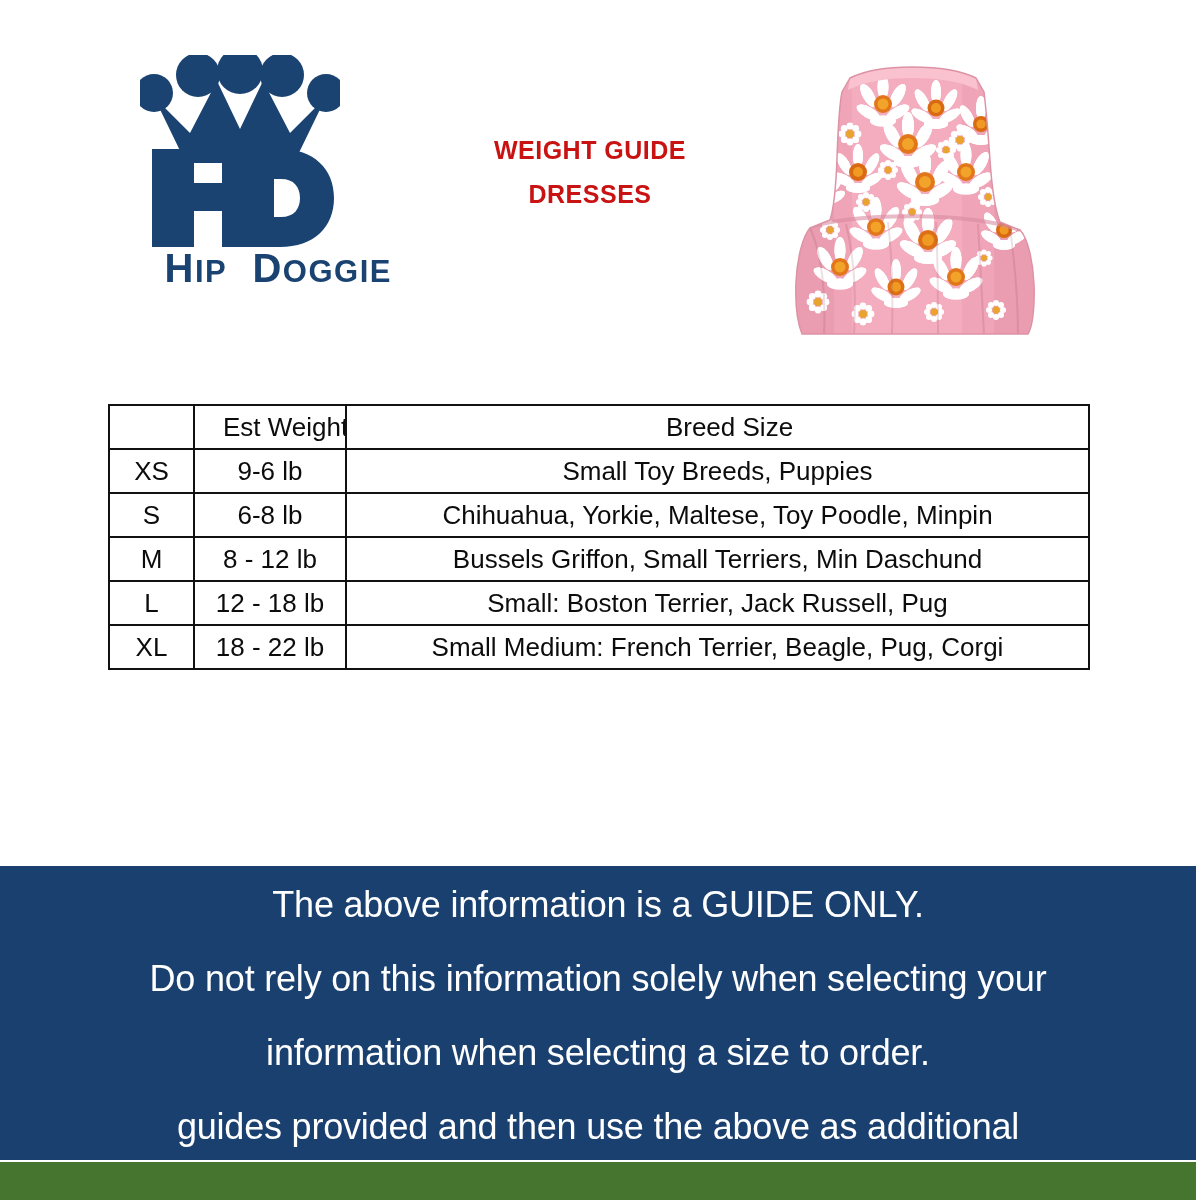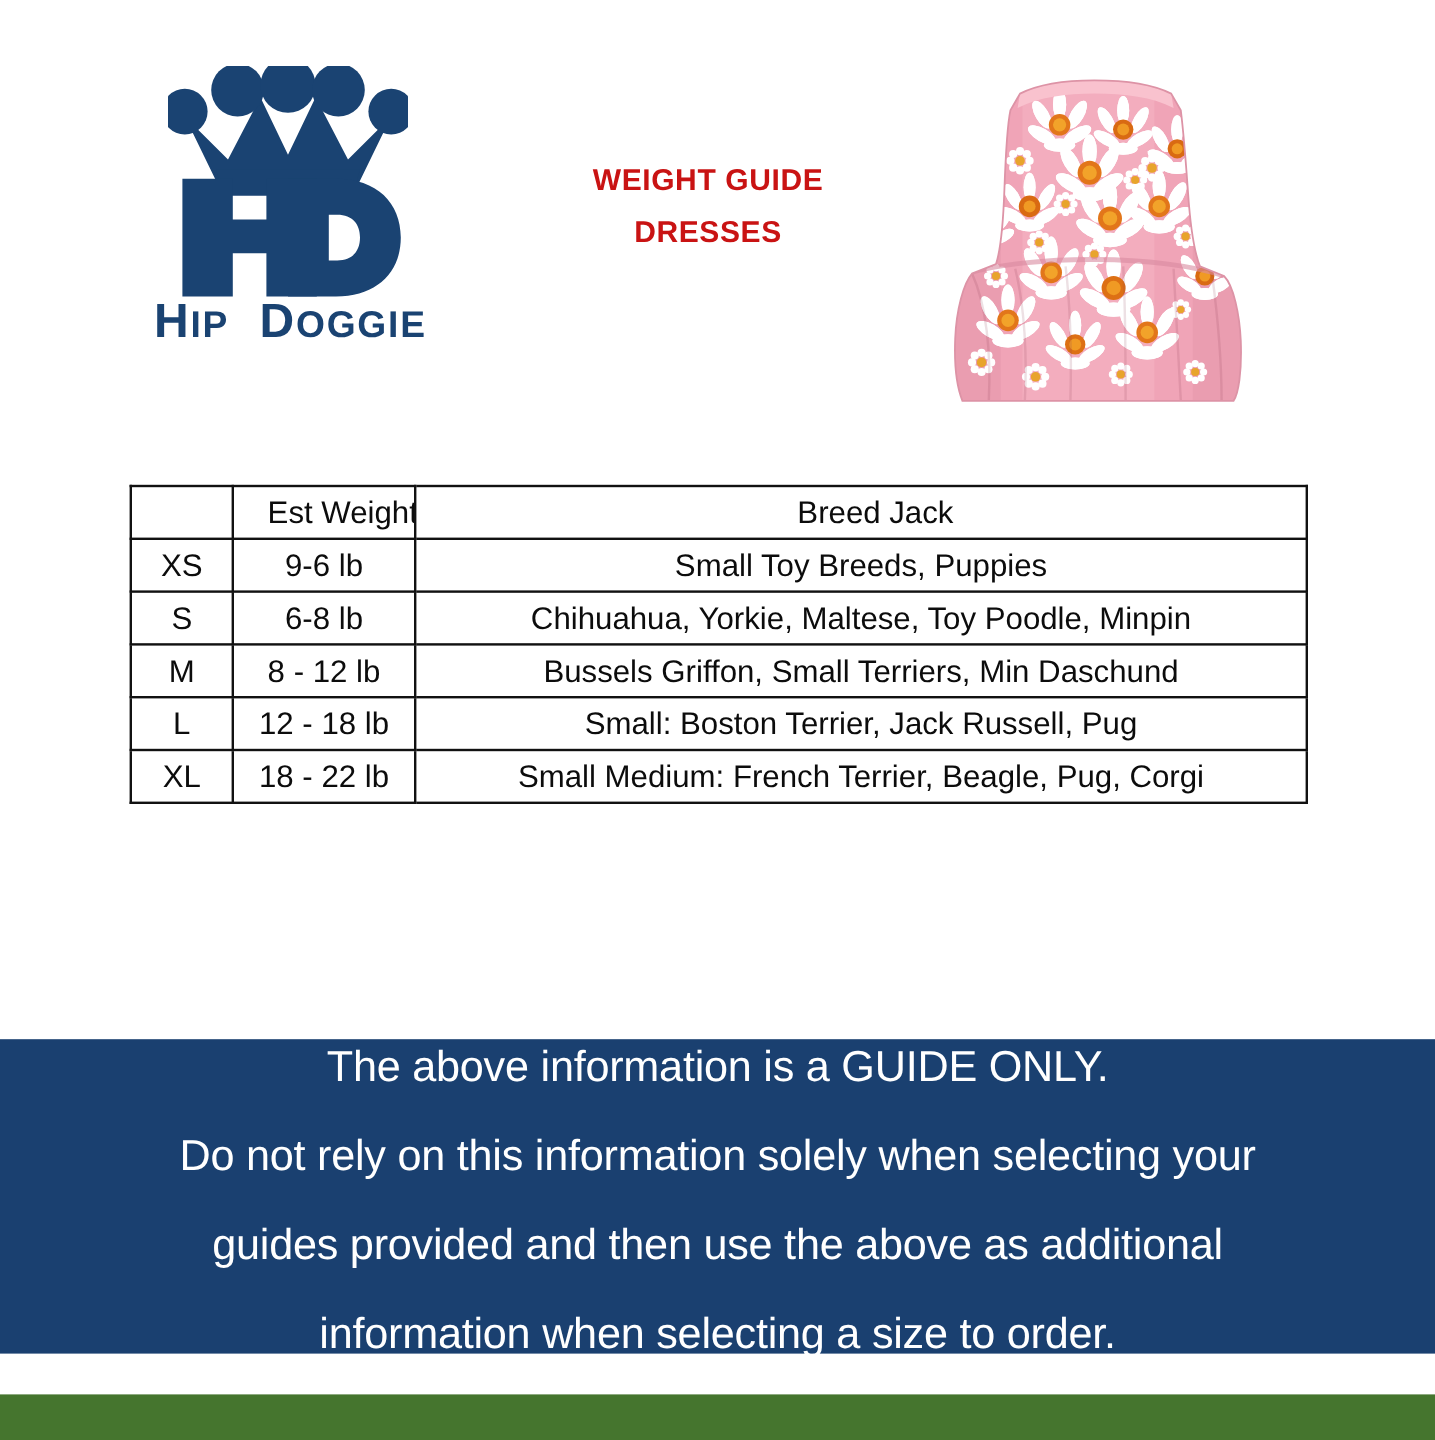--- a/index.html
+++ b/index.html
@@ -45,21 +45,21 @@
     left: 56px;
     top: 88px;
     width: 190px;
     height: 110px;
   }
   .brand-text {
     position: absolute;
     left: 0;
     top: 190px;
     width: 300px;
-    text-align: center;
+    text-align: right;
     color: #1a4372;
     font-family: "Liberation Sans", sans-serif;
     font-weight: 700;
     font-size: 40px;
     letter-spacing: 1.5px;
     line-height: 46px;
     white-space: nowrap;
   }
   .brand-text .sc { font-size: 31px; }
 
@@ -119,21 +119,21 @@
   table.guide .col-wt    { width: 152px; }
   table.guide .col-breed { width: 743px; }
   table.guide thead td { font-weight: 400; padding-left: 28px; }
 
   
   .notice {
     position: absolute;
     left: 0;
     top: 866px;
     width: 1196px;
-    height: 262px;
+    height: 294px;
     background: #1a4070;
     display: flex;
     flex-direction: column;
     align-items: center;
     justify-content: center;
     padding: 16px 16px 10px 16px;
     gap: 24px;
   }
   .notice-line {
     color: #ffffff;
@@ -655,21 +655,21 @@
       </svg>
     </div>
   </div>
 
   <div class="table-wrap">
     <table class="guide">
       <thead>
         <tr>
           <td class="col-size"></td>
           <td class="col-wt">Est Weight</td>
-          <td class="col-breed">Breed Jack</td>
+          <td class="col-breed">Breed Size</td>
         </tr>
       </thead>
       <tbody>
         <tr>
           <td class="col-size">XS</td>
           <td class="col-wt">9-6 lb</td>
           <td class="col-breed">Small Toy Breeds, Puppies</td>
         </tr>
         <tr>
           <td class="col-size">S</td>
@@ -691,19 +691,19 @@
           <td class="col-wt">18 - 22 lb</td>
           <td class="col-breed">Small Medium: French Terrier, Beagle, Pug, Corgi</td>
         </tr>
       </tbody>
     </table>
   </div>
 
   <div class="notice">
     <div class="notice-line">The above information is a GUIDE ONLY.</div>
     <div class="notice-line">Do not rely on this information solely when selecting your</div>
+    <div class="notice-line">information when selecting a size to order.</div>
     <div class="notice-line">guides provided and then use the above as additional</div>
-    <div class="notice-line">information when selecting a size to order.</div>
   </div>
 
   <div class="green-strip"></div>
 
 </div>
 
 </body></html>

